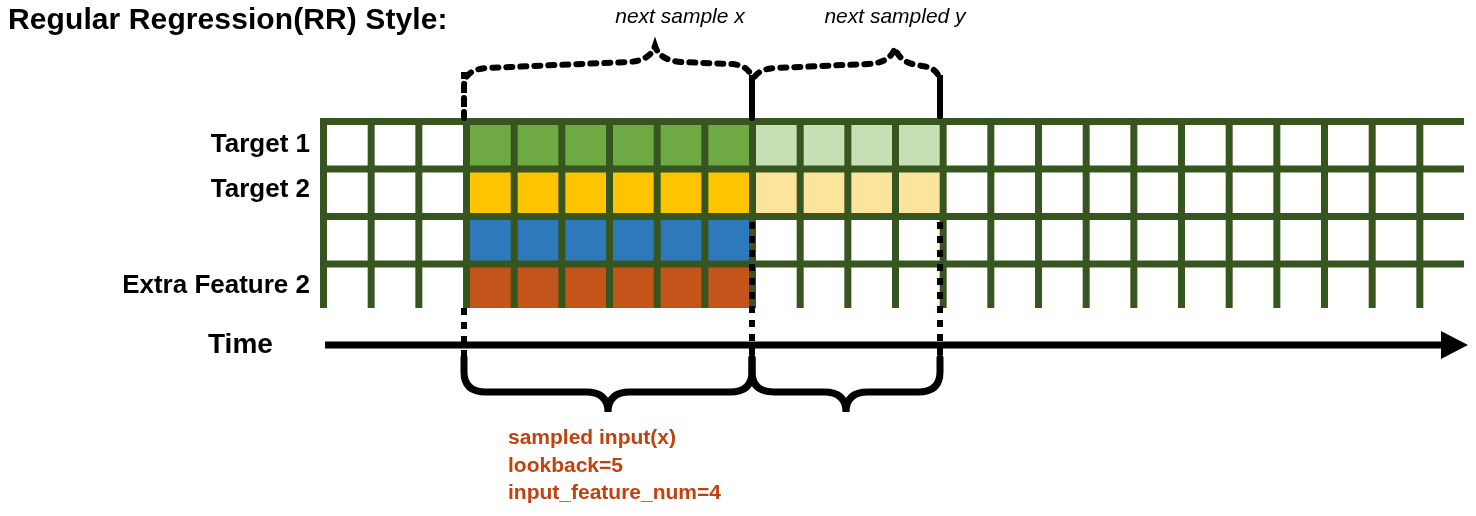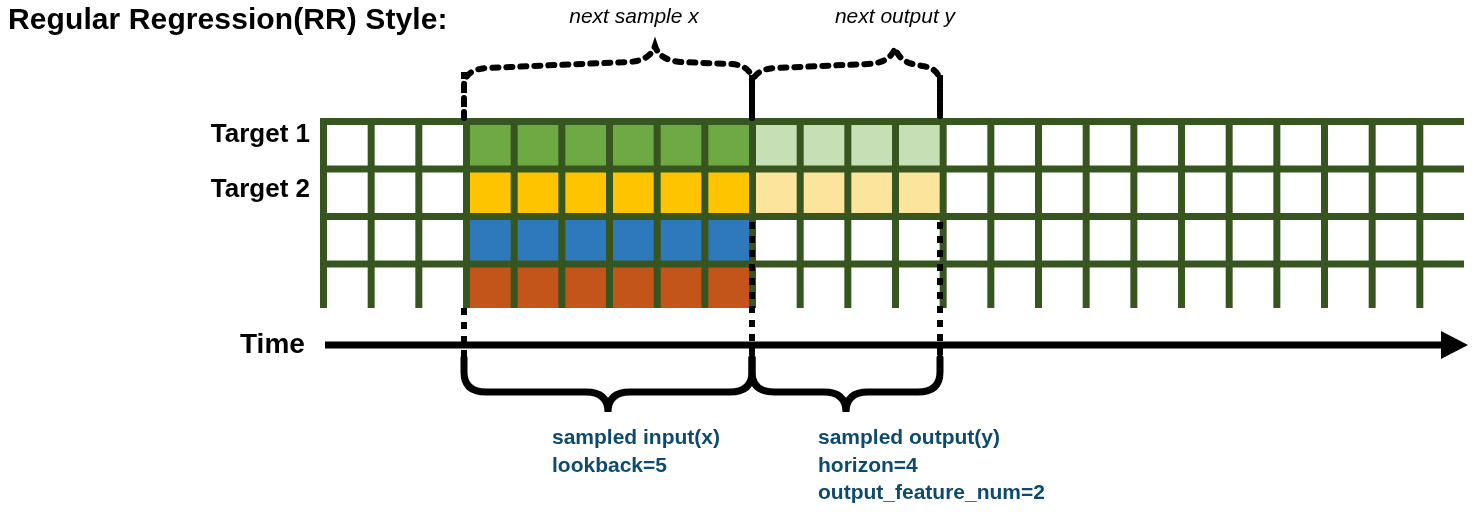--- a/index.html
+++ b/index.html
@@ -13,42 +13,43 @@
     position:absolute;left:8px;top:2px;
     font-size:30px;font-weight:600;color:#000;
     letter-spacing:0.1px;white-space:nowrap;
   }
   .rowlabel{
     position:absolute;right:1166px;
     font-size:26px;font-weight:700;color:#000;
     text-align:right;white-space:nowrap;line-height:1;
   }
   .timelabel{
-    position:absolute;left:240px;top:328px;
+    position:absolute;left:208px;top:328px;
     font-size:28px;font-weight:700;color:#000;white-space:nowrap;
   }
   .brace-label{
     position:absolute;font-size:21px;font-style:italic;font-weight:500;
     color:#000;white-space:nowrap;text-align:center;
   }
   .caption{
-    position:absolute;font-size:21px;font-weight:600;color:#0c4a6e;
-    line-height:1.32;white-space:nowrap;margin-left:44px;
+    position:absolute;font-size:21px;font-weight:600;color:#c2410c;
+    line-height:1.32;white-space:nowrap;
   }
   svg.layer{position:absolute;left:0;top:0;width:1476px;height:516px;overflow:visible;}
 </style>
 </head>
 <body>
 
 <div id="stage">
 
   <div class="title">Regular Regression(RR) Style:</div>
 
-  <div class="rowlabel" style="top:120px;">Target 1</div>
+  <div class="rowlabel" style="top:130px;">Target 1</div>
   <div class="rowlabel" style="top:175px;">Target 2</div>
+  <div class="rowlabel" style="top:271px;">Extra Feature 2</div>
 
   <svg class="layer" viewBox="0 0 1476 516">
     <g id="grid-cells">
         <rect x="320" y="118" width="1144.008" height="190" fill="#37561F"></rect>
         <rect x="327.00" y="125.00" width="40.67" height="40.50" fill="#FFFFFF"></rect>
         <rect x="374.67" y="125.00" width="40.67" height="40.50" fill="#FFFFFF"></rect>
         <rect x="422.33" y="125.00" width="40.67" height="40.50" fill="#FFFFFF"></rect>
         <rect x="470.00" y="125.00" width="40.67" height="40.50" fill="#6EA944"></rect>
         <rect x="517.67" y="125.00" width="40.67" height="40.50" fill="#6EA944"></rect>
         <rect x="565.34" y="125.00" width="40.67" height="40.50" fill="#6EA944"></rect>
@@ -180,27 +181,23 @@
     </g>
 
     <g stroke="#000" stroke-width="7" fill="none" stroke-linecap="round">
       <path d="M752,358 L752,372 Q752,392 774,392 L824,392 Q846,392 846,412
                Q846,392 868,392 L918,392 Q940,392 940,372 L940,358"></path>
     </g>
   </svg>
 
   <div class="timelabel">Time</div>
 
-  <div class="brace-label" style="left:534px;top:4px;width:200px;">next sample x</div>
-  <div class="brace-label" style="left:795px;top:4px;width:200px;">next output y</div>
+  <div class="brace-label" style="left:580px;top:4px;width:200px;">next sample x</div>
+  <div class="brace-label" style="left:795px;top:4px;width:200px;">next sampled y</div>
 
   <div class="caption" style="left:508px;top:423px;">
     <div>sampled input(x)</div>
     <div>lookback=5</div>
+    <div>input_feature_num=4</div>
   </div>
 
-  <div class="caption" style="left:774px;top:423px;">
-    <div>sampled output(y)</div>
-    <div>horizon=4</div>
-    <div>output_feature_num=2</div>
-  </div>
 
 </div>
 
 </body></html>

